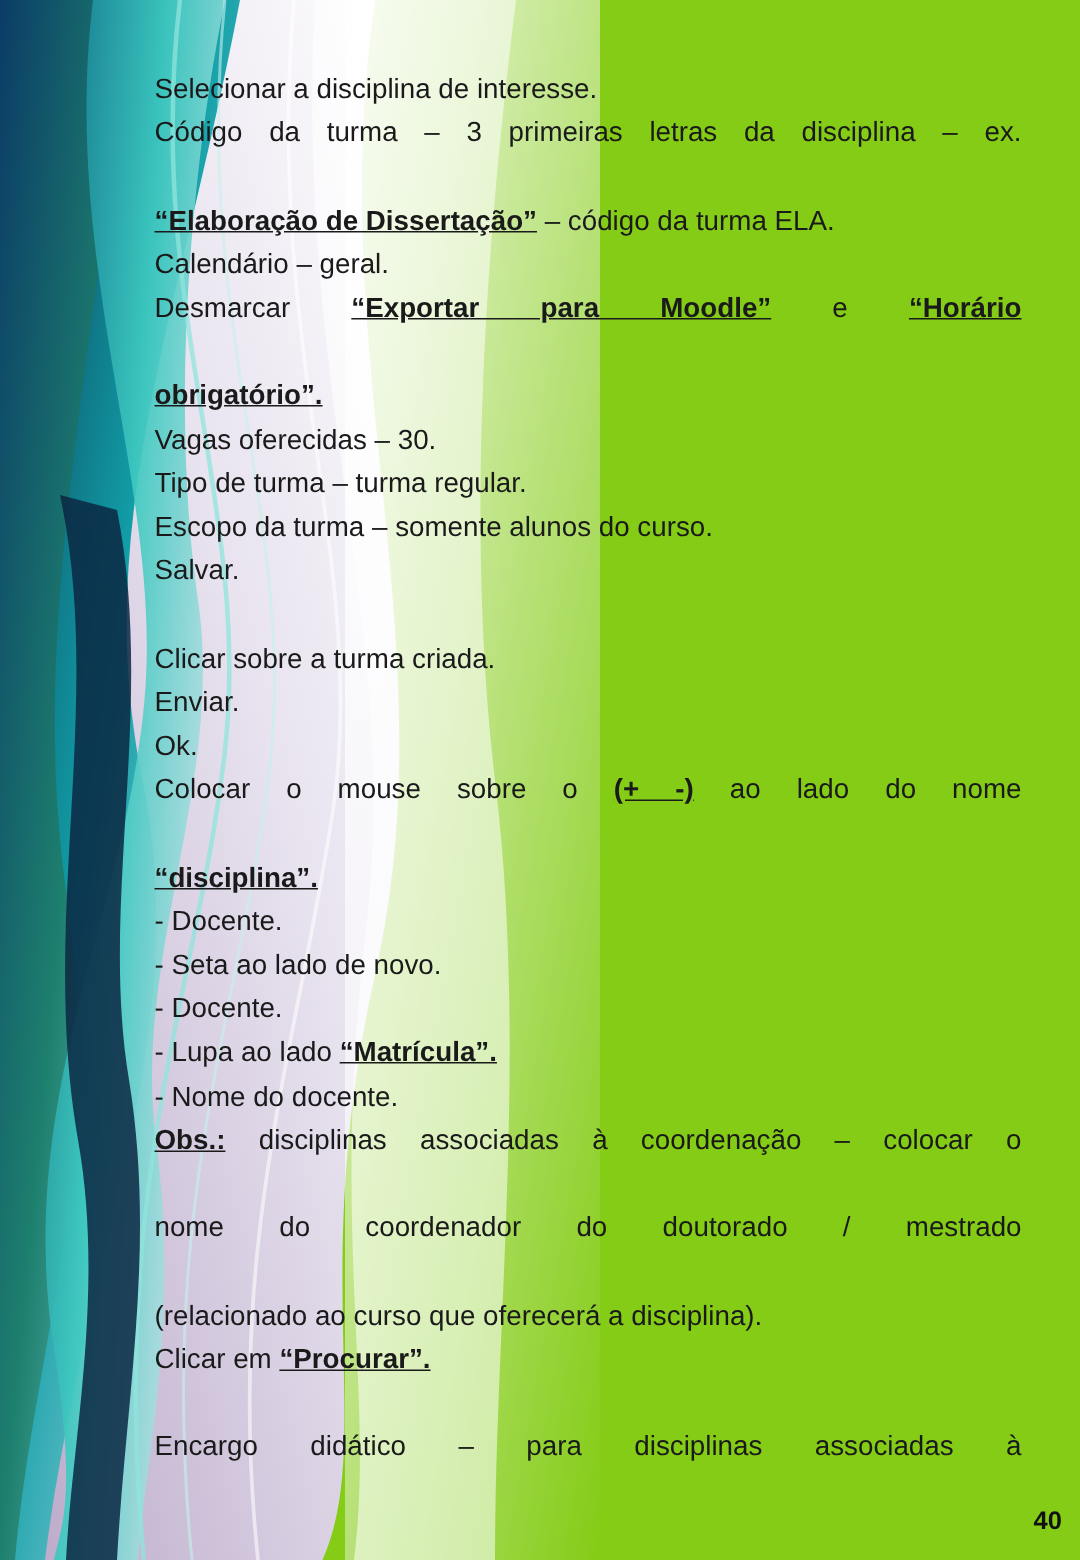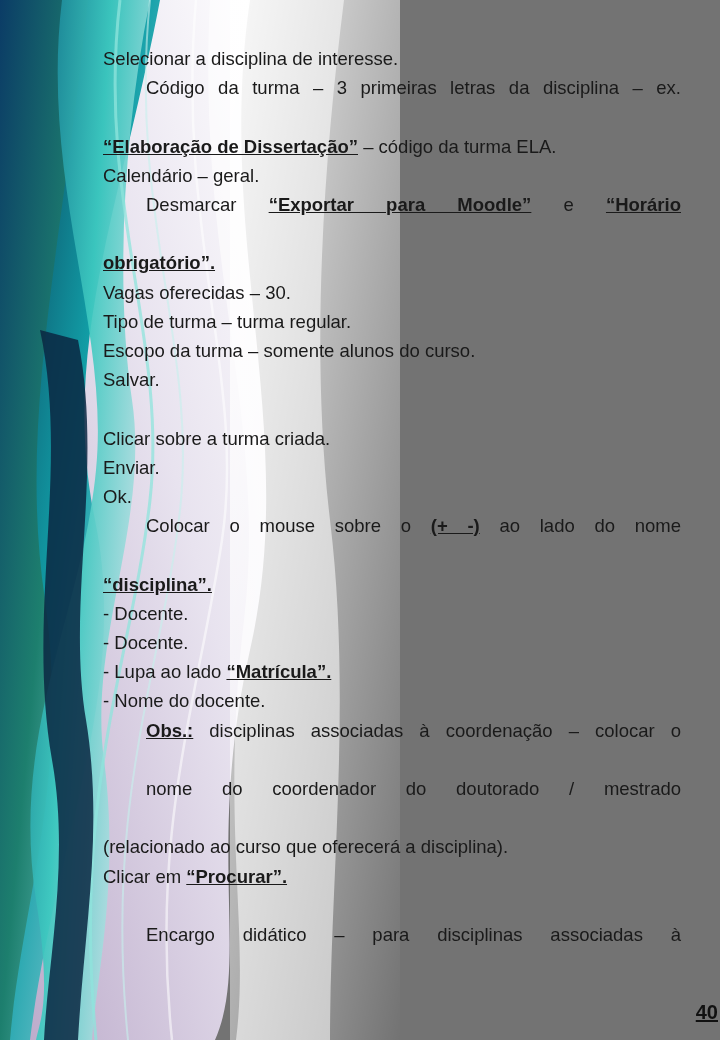--- a/index.html
+++ b/index.html
@@ -12,21 +12,21 @@
     background: #ffffff;
     font-family: "Liberation Sans", sans-serif;
     overflow: hidden;
     position: relative;
   }
 
   
   .slide {
     position: absolute;
     inset: 0;
-    background: #737373;
+    background: #84cc16;
     overflow: hidden;
     padding-left: 32px;
   }
   .deco {
     position: absolute;
     left: 0;
     top: 0;
     width: 400px;
     height: 1040px;
     overflow: hidden;
@@ -43,44 +43,42 @@
   .line {
     font-size: 18.5px;
     line-height: 29.2px;
     color: #1a1a1a;
     text-align: justify;
     text-justify: inter-word;
     white-space: pre-wrap;
   }
   .line.just {
     text-align: justify;
-    margin-left: 43px;
   }
   .line.just::after {
     content: "";
     display: inline-block;
     width: 100%;
   }
   .line b {
     font-weight: bold;
     text-decoration: underline;
   }
   .spacer {
     height: 29.2px;
   }
 
   
   .page-number {
     position: absolute;
-    right: 2px;
+    right: 12px;
     bottom: 16px;
-    font-size: 20px;
+    font-size: 17px;
     font-weight: bold;
     color: #111111;
-    text-decoration: underline;
   }
 </style>
 </head>
 <body>
 
 <div class="slide">
 
   <div class="deco">
     <svg width="400" height="1040" viewBox="0 0 400 1040" preserveAspectRatio="none">
       <defs>
@@ -144,20 +142,21 @@
       <div class="line"><span>Tipo de turma – turma regular.</span></div>
       <div class="line"><span>Escopo da turma – somente alunos do curso.</span></div>
       <div class="line"><span>Salvar.</span></div>
       <div class="spacer"></div>
       <div class="line"><span>Clicar sobre a turma criada.</span></div>
       <div class="line"><span>Enviar.</span></div>
       <div class="line"><span>Ok.</span></div>
       <div class="line just"><span>Colocar o mouse sobre o </span><b>(+ -)</b><span> ao lado do nome</span></div>
       <div class="line"><b>“disciplina”.</b></div>
       <div class="line"><span>- Docente.</span></div>
+      <div class="line"><span>- Seta ao lado de novo.</span></div>
       <div class="line"><span>- Docente.</span></div>
       <div class="line"><span>- Lupa ao lado </span><b>“Matrícula”.</b></div>
       <div class="line"><span>- Nome do docente.</span></div>
       <div class="line just"><b>Obs.:</b><span> disciplinas associadas à coordenação – colocar o</span></div>
       <div class="line just"><span>nome do coordenador do doutorado / mestrado</span></div>
       <div class="line"><span>(relacionado ao curso que oferecerá a disciplina).</span></div>
       <div class="line"><span>Clicar em </span><b>“Procurar”.</b></div>
       <div class="spacer"></div>
       <div class="line just"><span>Encargo didático – para disciplinas associadas à</span></div>
       <div class="line"></div>

